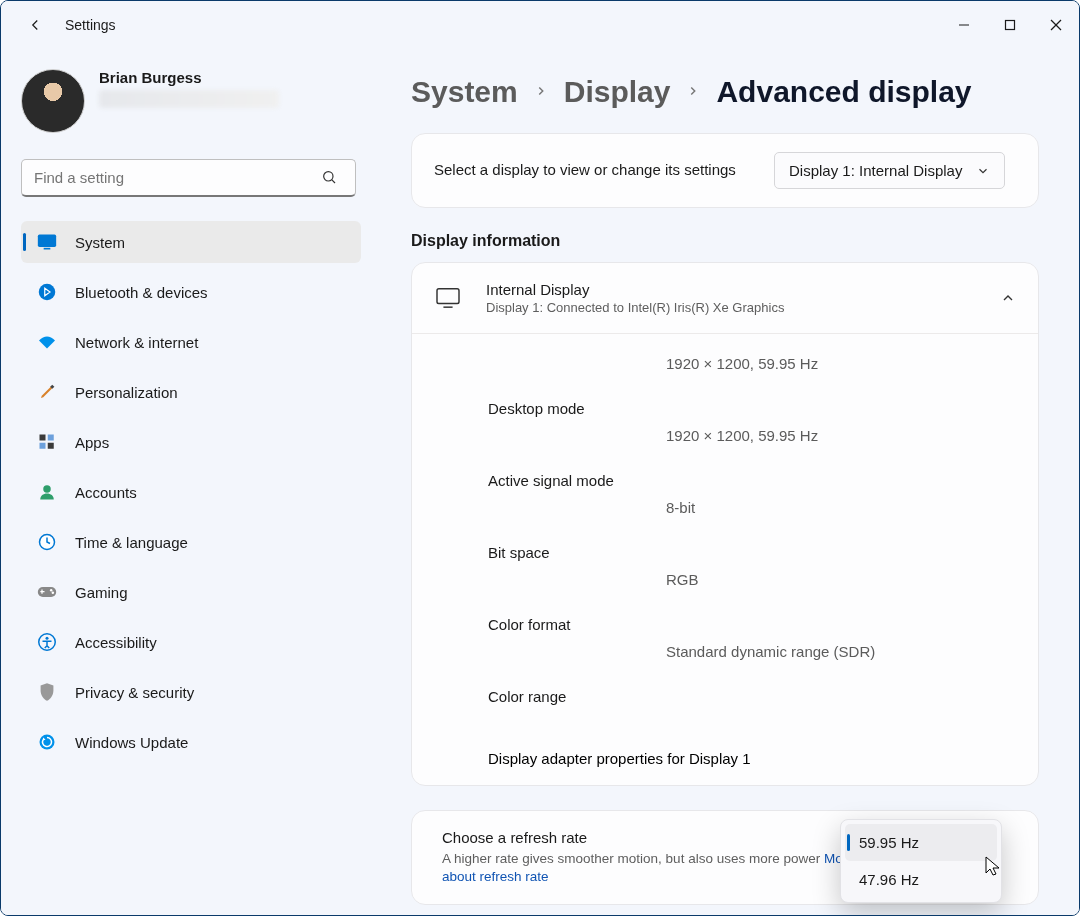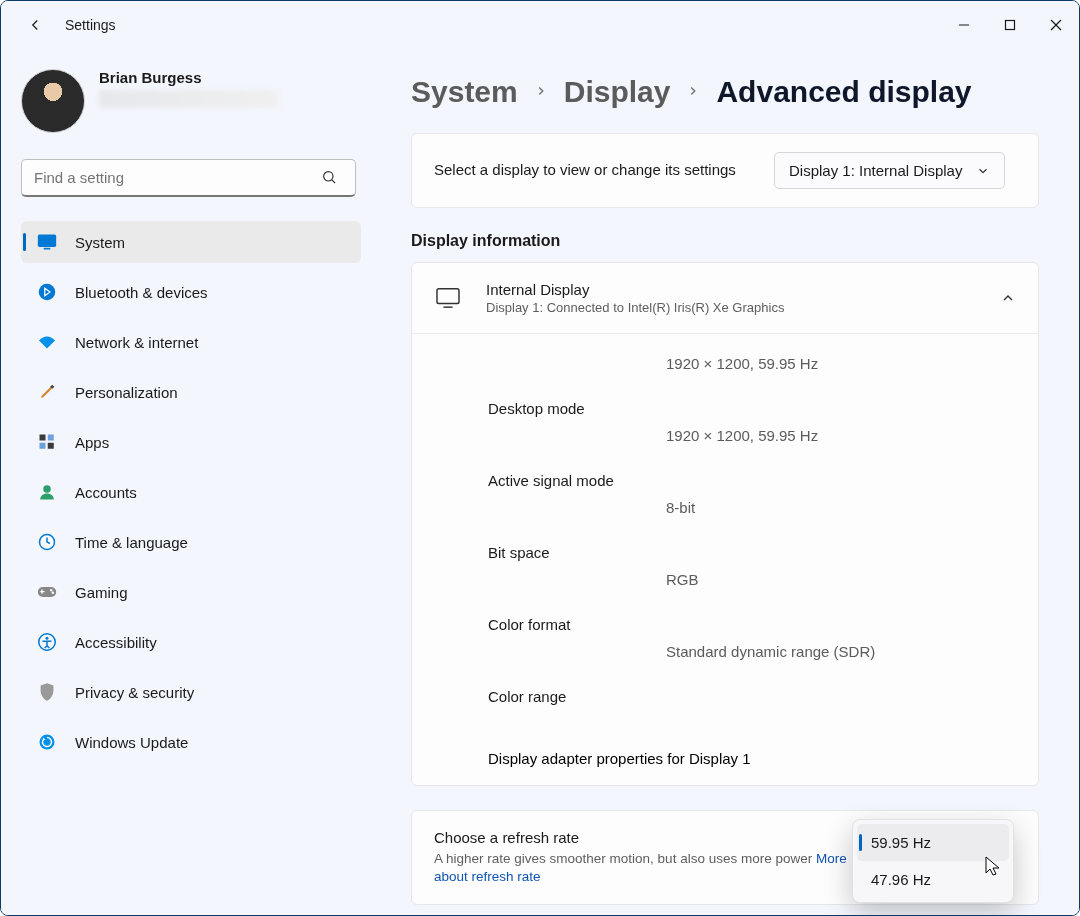--- a/index.html
+++ b/index.html
@@ -72,21 +72,21 @@
   .nav-ico { width:20px; height:20px; display:flex; align-items:center; justify-content:center; flex-shrink:0; }
 
   
   .main { flex:1; padding: 26px 40px 0 30px; overflow-y:auto; }
   .breadcrumbs { display:flex; align-items:center; gap:16px; flex-wrap:wrap; margin-bottom:24px;}
   .bc-item { font-size:30px; color:#5b5b5b; font-weight:600; }
   .bc-item.current { color:#0f172a; }
   .bc-sep { color:#888; }
 
   .card {
-    background:#fdfdfe; border:1px solid #e7e7ea; border-radius:6px;
+    background:#fdfdfe; border:1px solid #e7e7ea; border-radius:14px;
     margin-bottom:24px;
   }
 
   .select-display { display:flex; align-items:center; padding:18px 22px; gap:20px;}
   .select-display .lbl { flex:1; font-size:15px; line-height:1.35; max-width:320px; }
   .dropdown-btn {
     display:flex; align-items:center; gap:14px;
     border:1px solid #d6d6d9; border-radius:5px; background:#fbfbfd;
     padding:9px 14px; font-size:15px; cursor:pointer;
   }
@@ -98,27 +98,27 @@
   .info-header .disp-name { font-size:15px; font-weight:500; }
   .info-header .disp-sub { font-size:13px; color:#5e5e5e; margin-top:2px;}
   .monitor-ico { display:flex; align-items:center; justify-content:center; width:28px;}
 
   .info-rows { border-top:1px solid #eceaea; padding:16px 22px 18px 76px; }
   .info-row { display:flex; padding:5px 0; font-size:15px;}
   .info-row .k { width:178px;margin-top:45px; }
   .info-row .v { color:#5b5b5b; }
   .adapter-link { color:#000000; font-size:15px; padding-top:8px; display:inline-block;margin-top:32px;}
 
-  .refresh-card { padding:18px 22px; position:relative; }
+  .refresh-card { padding:18px 30px; position:relative; }
   .refresh-title { font-size:15px; margin-bottom:4px; }
   .refresh-sub { font-size:13.5px; color:#5e5e5e; max-width:430px; line-height:1.35;}
   .refresh-sub .link { color:#1054b3; }
 
   .popup {
-    position:absolute; right:24px; top:8px; width:162px;
+    position:absolute; right:36px; top:8px; width:162px;
     background:#f7f7fa; border:1px solid #e2e2e6; border-radius:8px;
     box-shadow:0 10px 28px rgba(0,0,0,.22);
     padding:4px; z-index:10;
   }
   .popup-opt {
     padding:10px 14px; font-size:15px; border-radius:5px; position:relative;
   }
   .popup-opt.sel { background:#ececef; }
   .popup-opt.sel::before {
     content:""; position:absolute; left:2px; top:10px; bottom:10px; width:3px;

